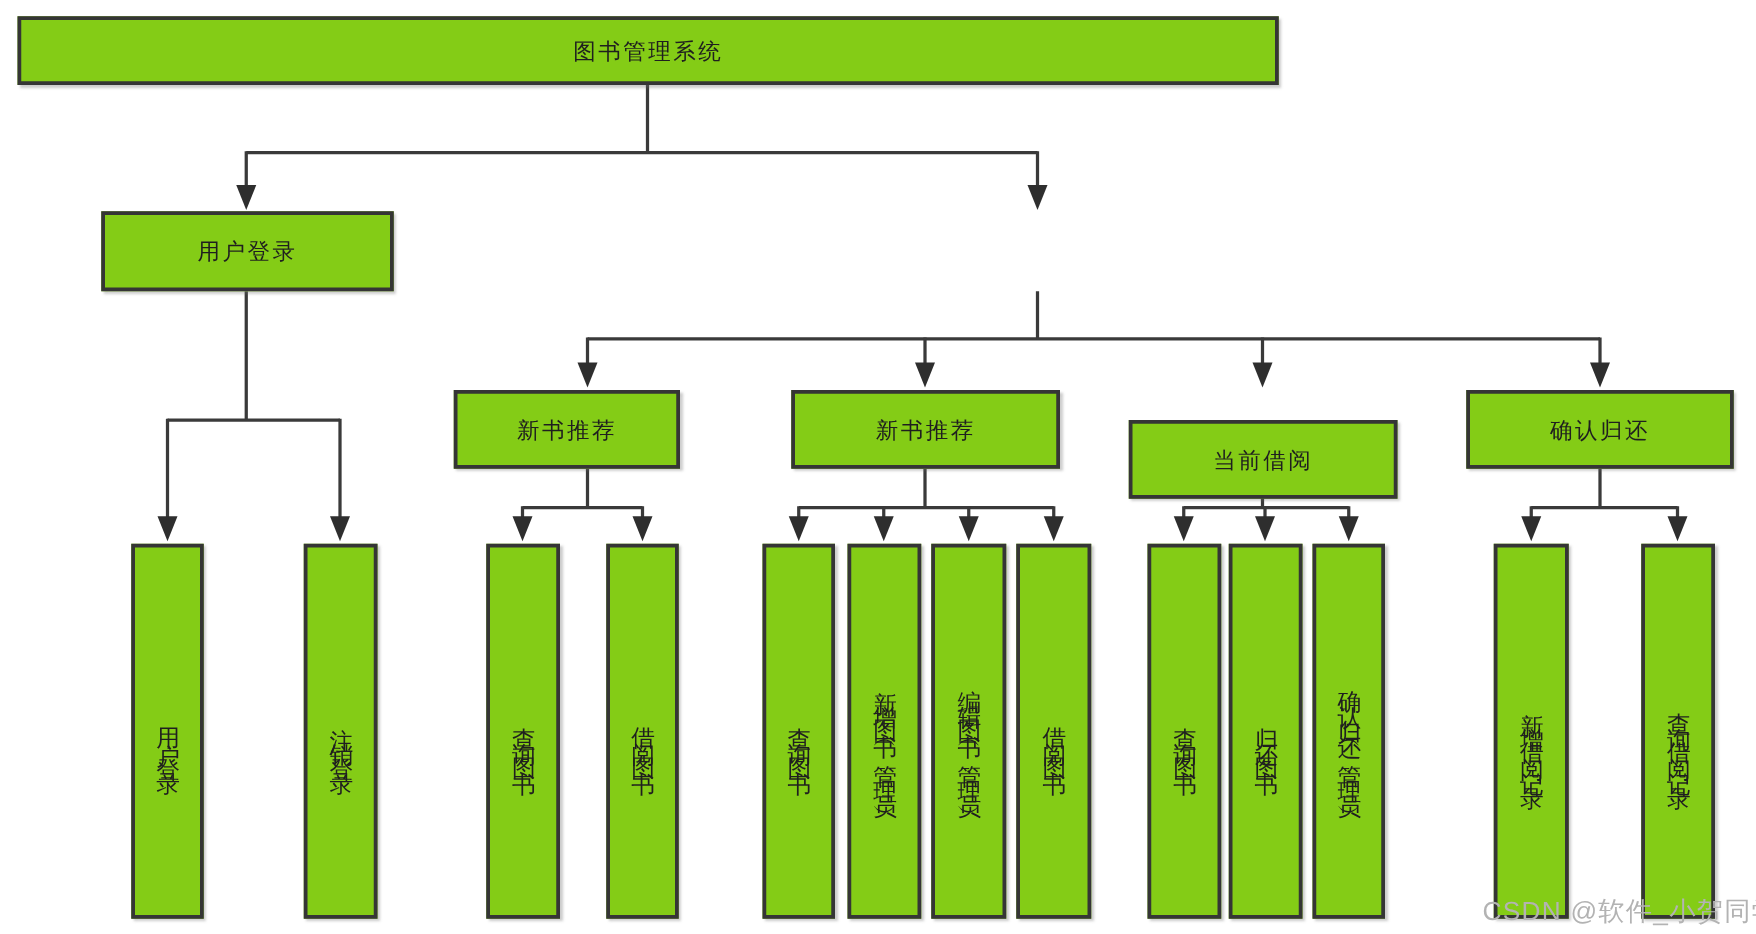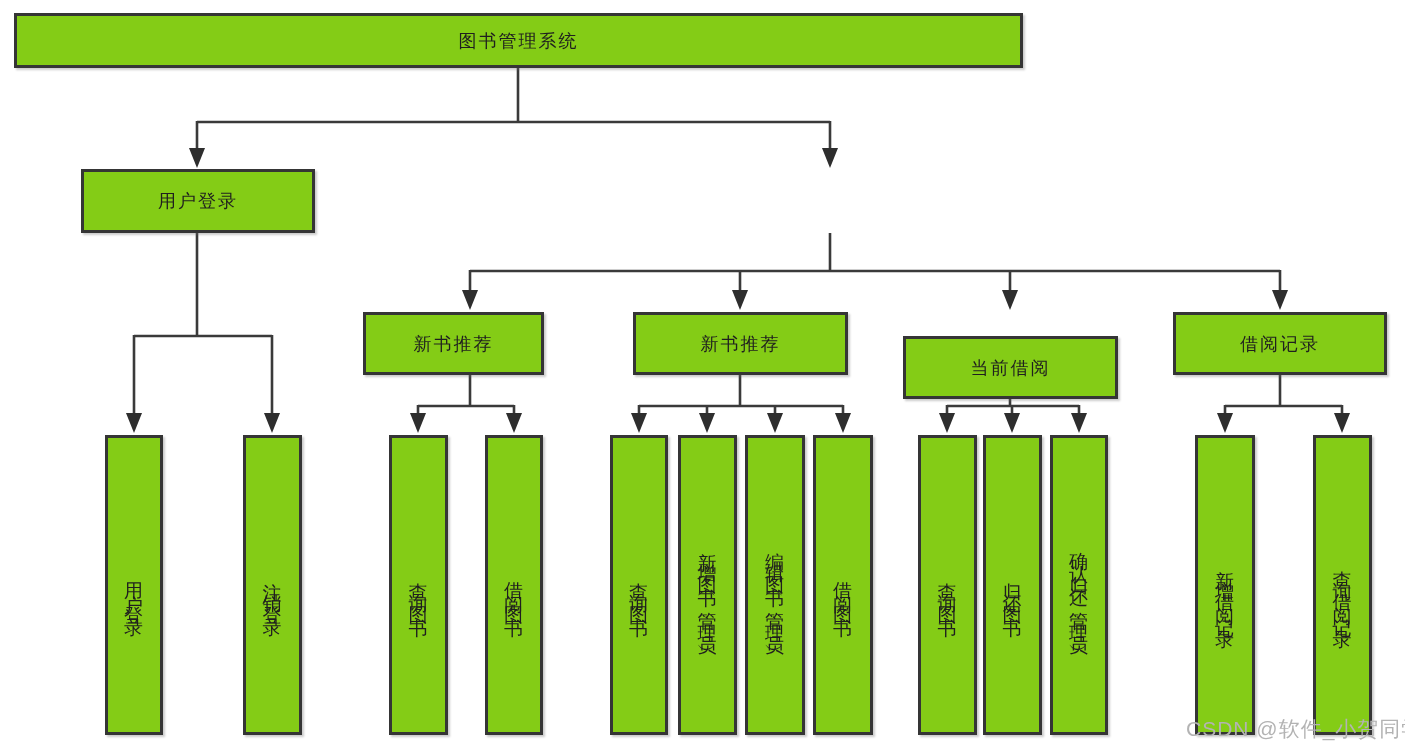--- a/index.html
+++ b/index.html
@@ -154,21 +154,21 @@
   <div class="node lvl3" style="left:363px; width:181px;">
     <span>新书推荐</span>
   </div>
   <div class="node lvl3" style="left:633px; width:215px;">
     <span>新书推荐</span>
   </div>
   <div class="node lvl3" style="left:903px; width:215px;margin-top:24px;">
     <span>当前借阅</span>
   </div>
   <div class="node lvl3" style="left:1173px; width:214px;">
-    <span>借阅记录</span>
+    <span>确认归还</span>
   </div>
 
   <div class="node leaf" style="left:105px; width:58px;">
     <span class="vtext">用户登录</span>
   </div>
   <div class="node leaf" style="left:243px; width:59px;">
     <span class="vtext">注销登录</span>
   </div>
   <div class="node leaf" style="left:389px; width:59px;">
     <span class="vtext">查询图书</span>

